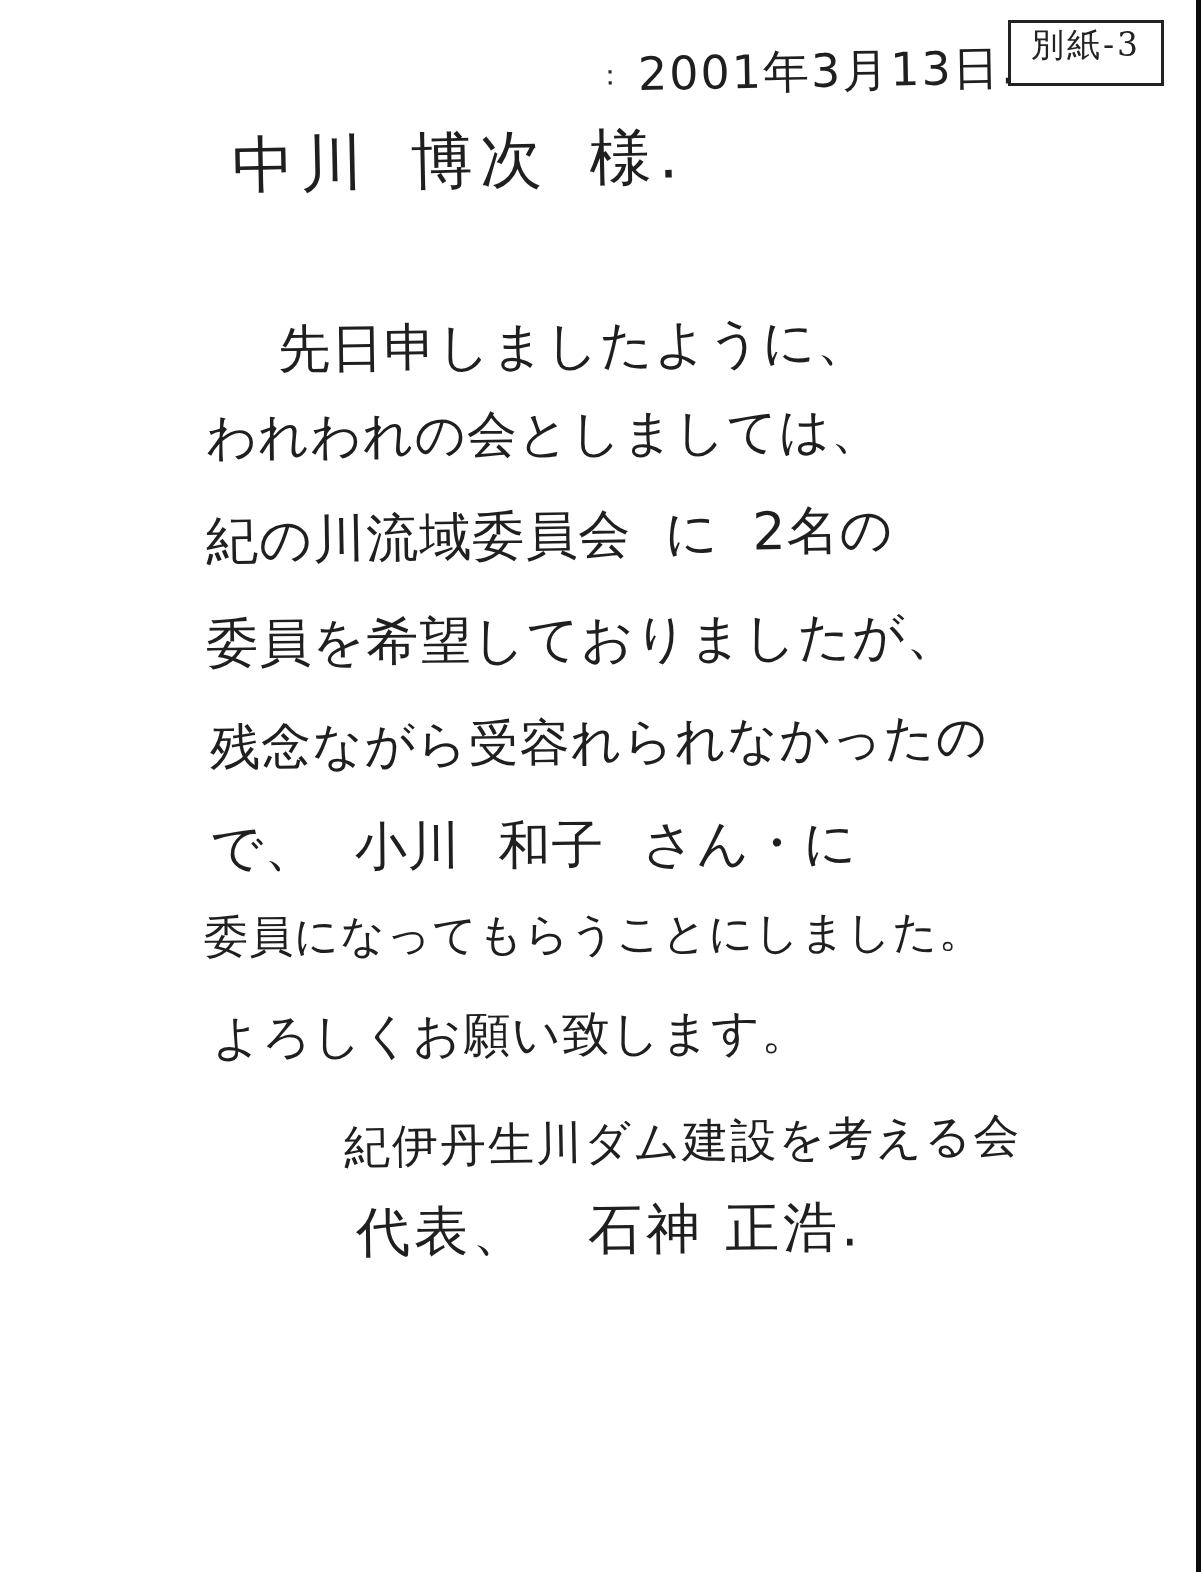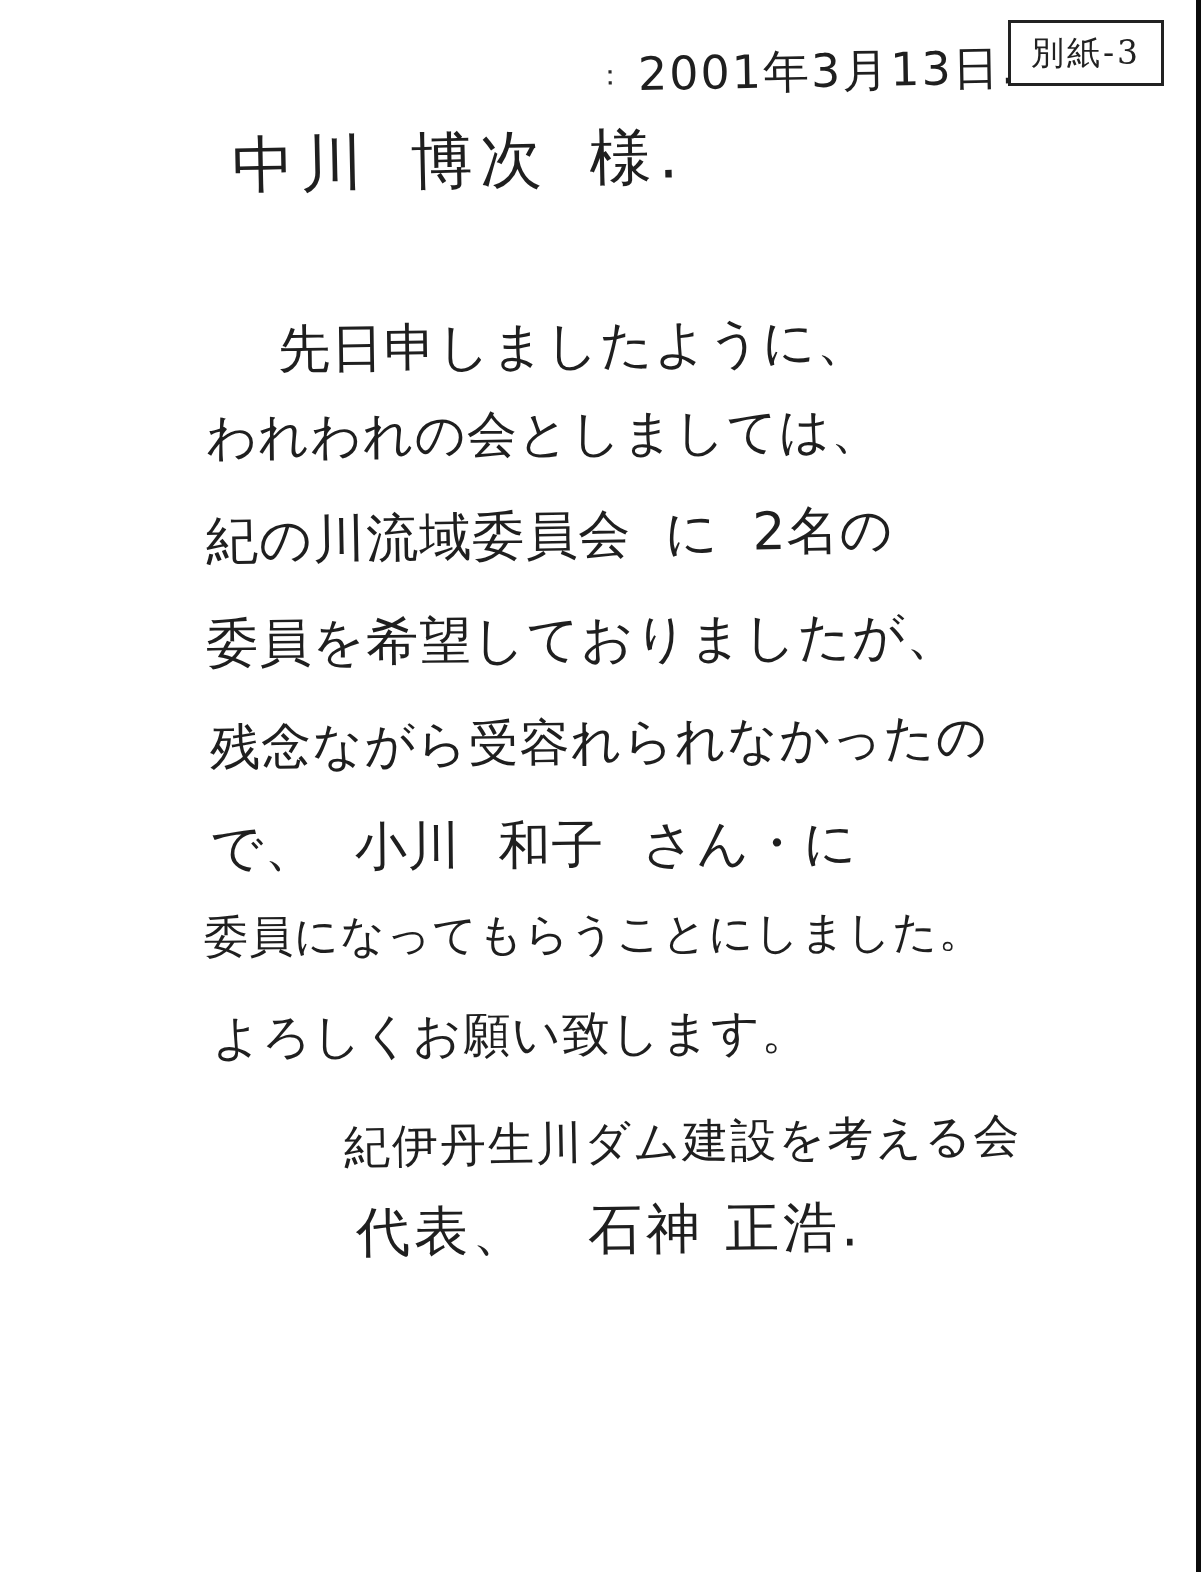--- a/index.html
+++ b/index.html
@@ -26,21 +26,20 @@
   }
   
   .label-box {
     position: absolute;
     left: 1008px;
     top: 20px;
     width: 150px;
     height: 60px;
     border: 3px solid #222222;
     display: flex;
-    align-items: center;
     justify-content: center;
     font-family: "DejaVu Serif", "Liberation Serif", serif;
     font-size: 33px;
     letter-spacing: 3px;
     color: #222222;
     background: #ffffff;
   }
   
   .hand {
     position: absolute;

